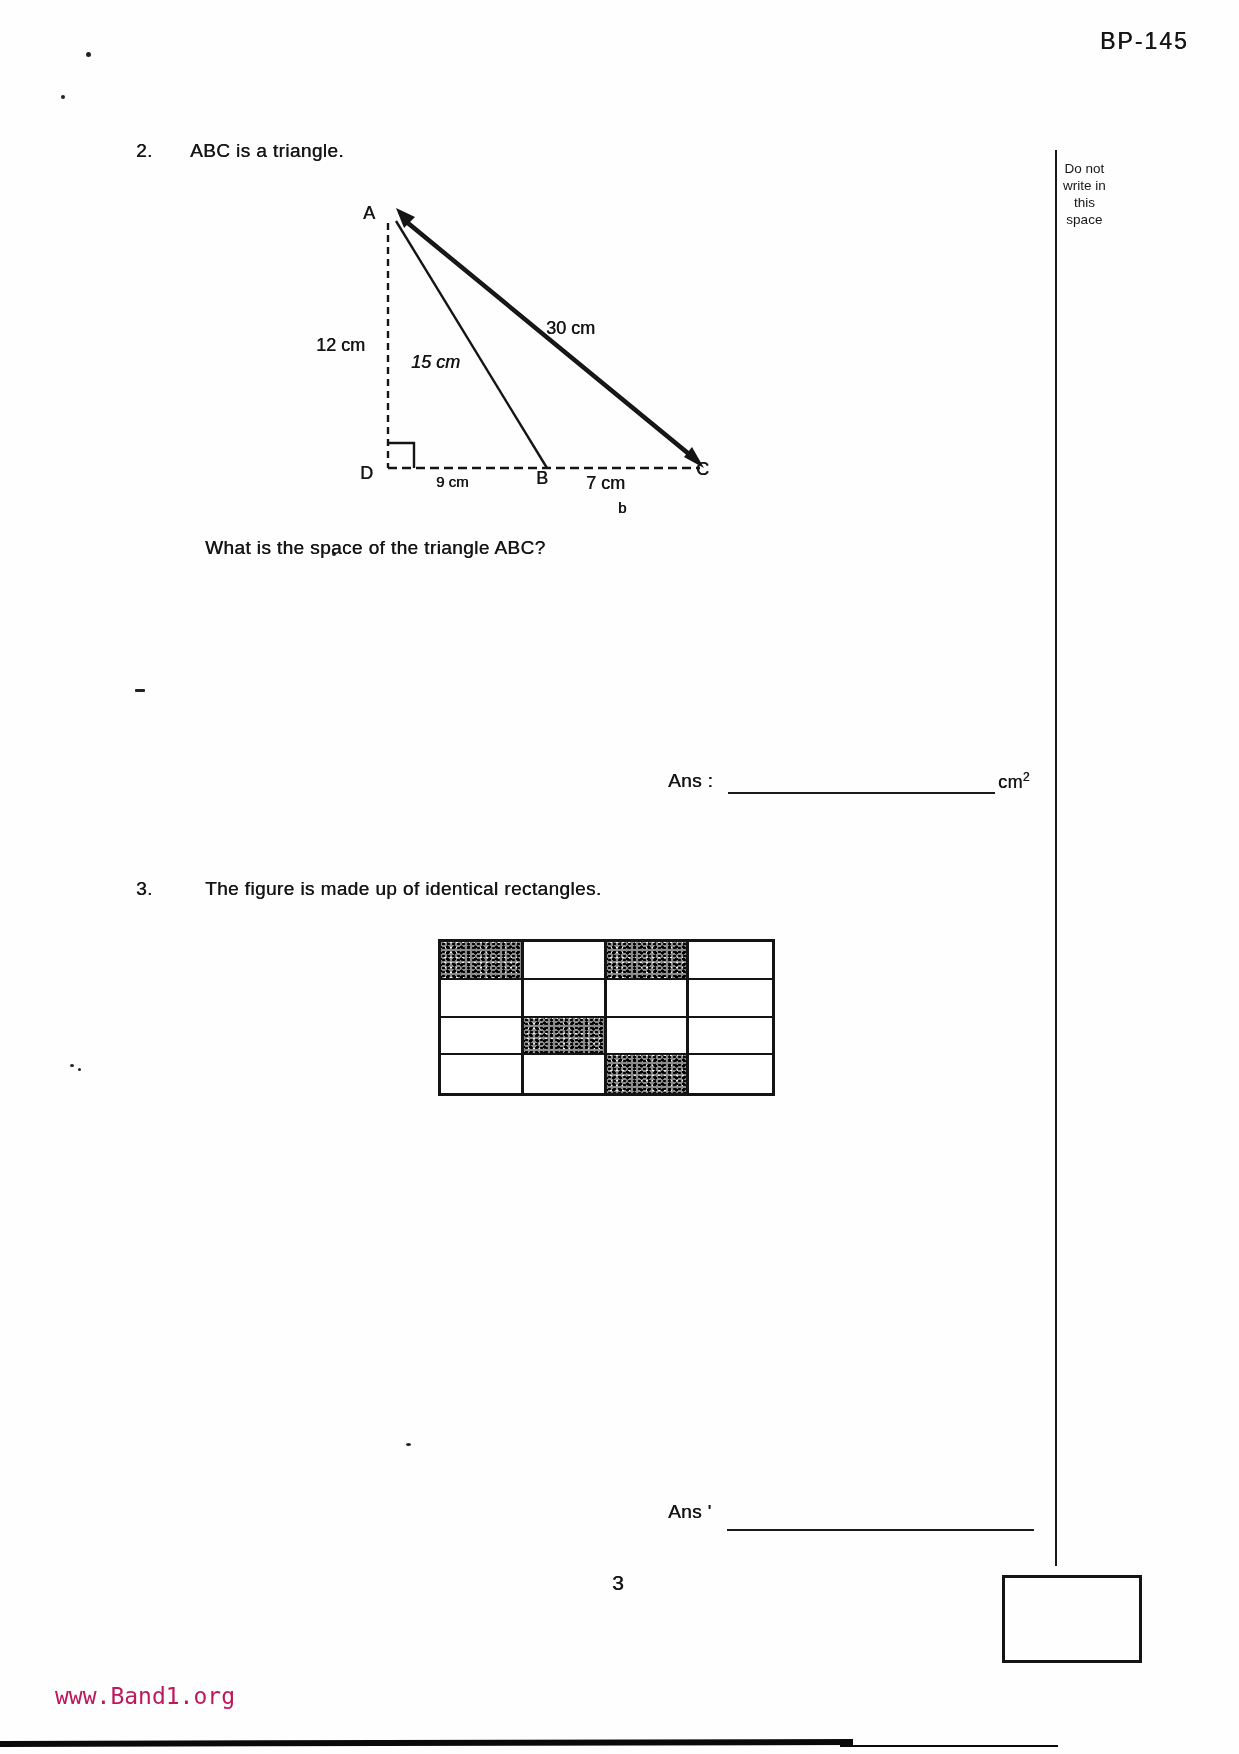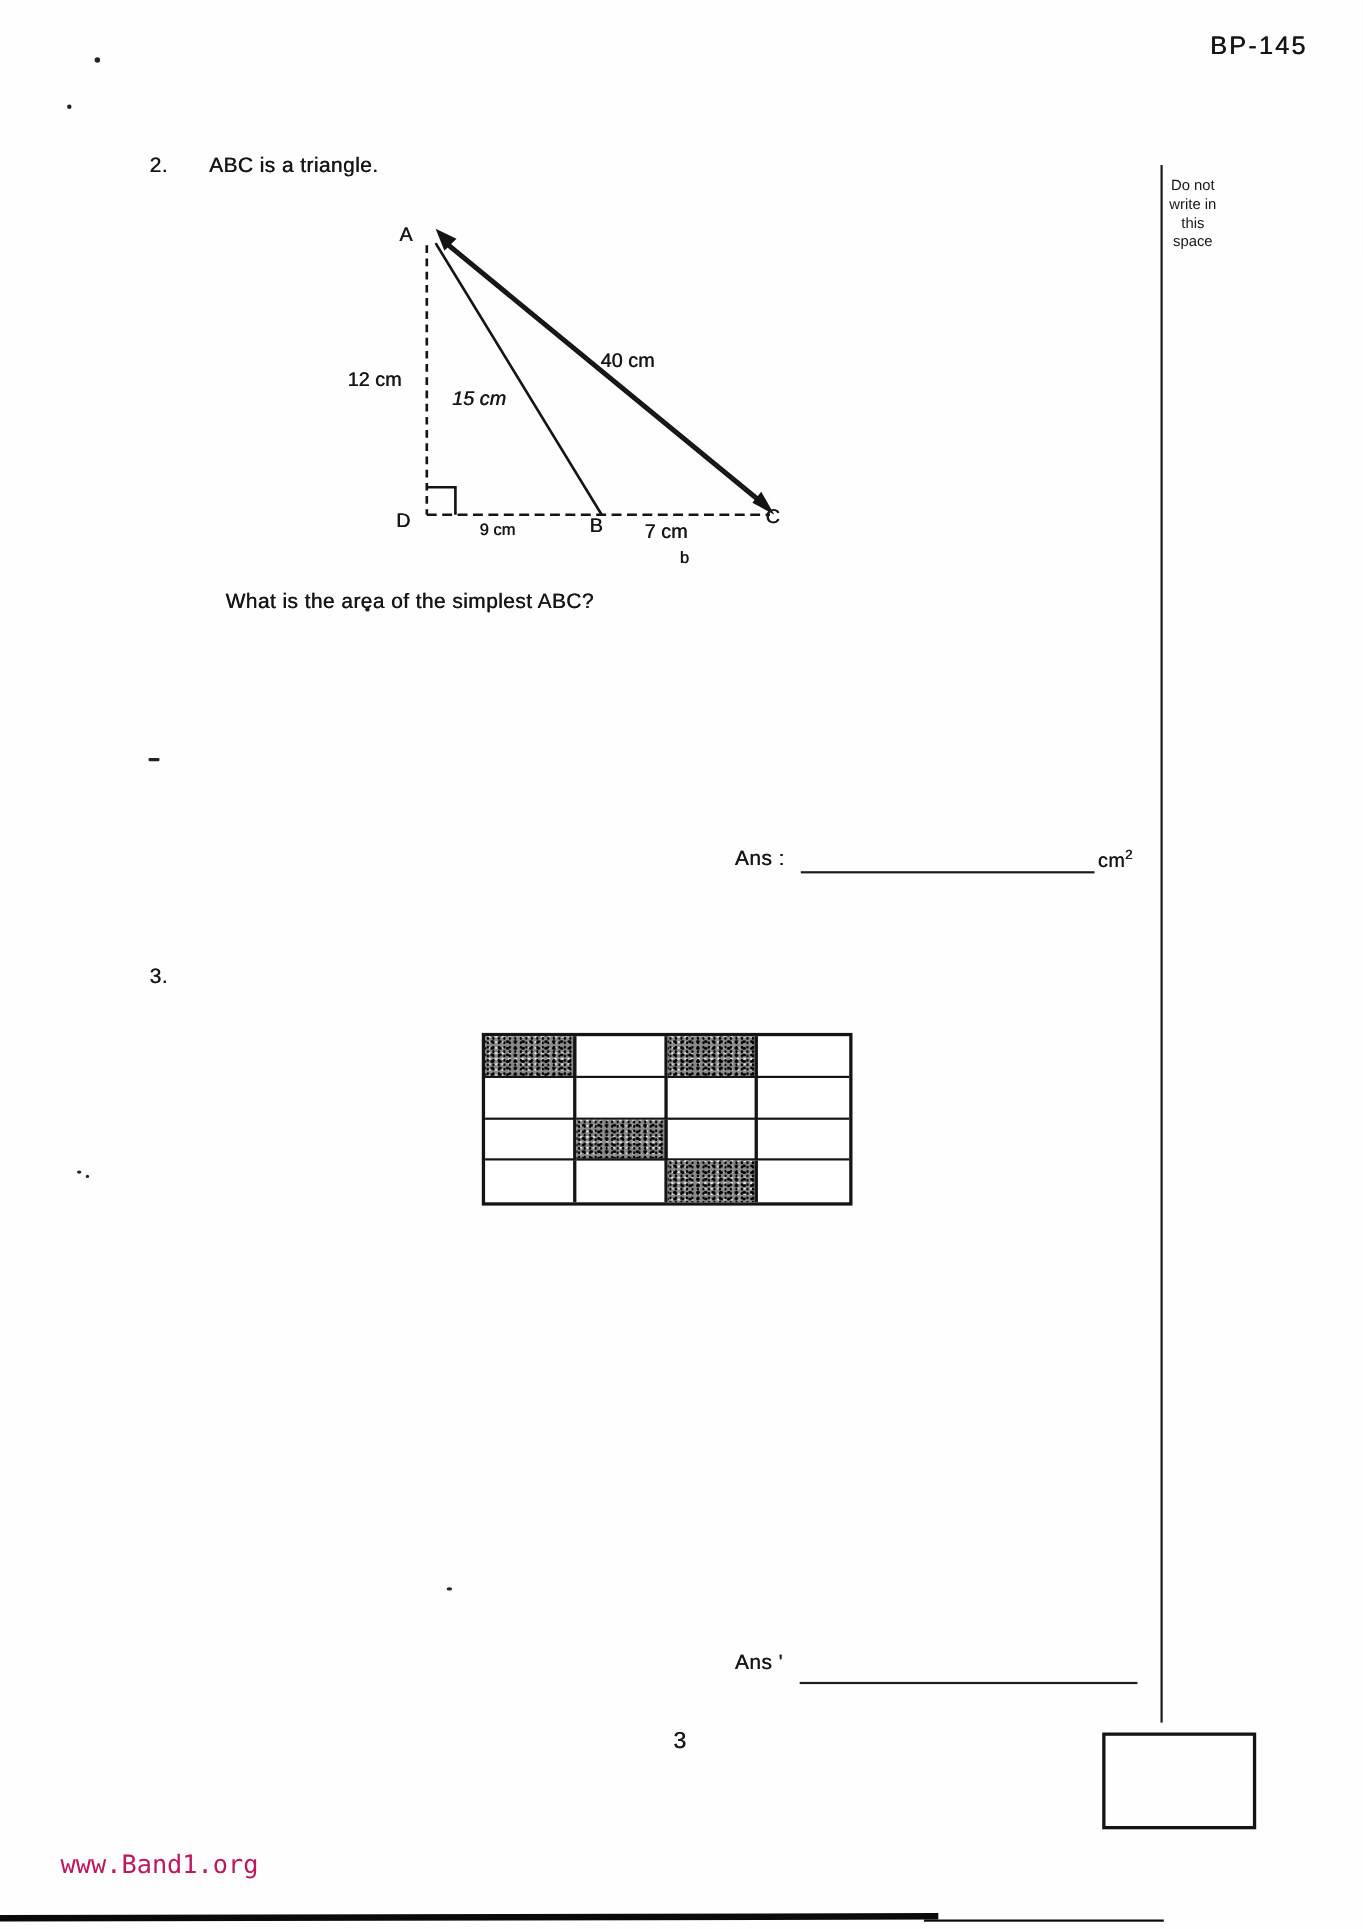--- a/index.html
+++ b/index.html
@@ -106,36 +106,37 @@
       <g fill="#141414" stroke="none">
 
         <polygon points="116,23 135,32 124,43"></polygon>
 
         <polygon points="424,283 404,272 412,262"></polygon>
       </g>
     </svg>
     <span class="tri-label" style="left:83px;top:18px;">A</span>
     <span class="tri-label" style="left:36px;top:150px;">12 cm</span>
     <span class="tri-label" style="left:131px;top:167px;font-style:italic;">15 cm</span>
-    <span class="tri-label" style="left:266px;top:133px;">40 cm</span>
+    <span class="tri-label" style="left:266px;top:133px;">30 cm</span>
     <span class="tri-label" style="left:80px;top:278px;">D</span>
     <span class="tri-label" style="left:156px;top:288px;font-size:15px;">9 cm</span>
     <span class="tri-label" style="left:256px;top:283px;">B</span>
     <span class="tri-label" style="left:306px;top:288px;">7 cm</span>
     <span class="tri-label" style="left:416px;top:274px;">C</span>
     <span class="tri-label" style="left:338px;top:314px;font-size:15px;">b</span>
   </div>
 
-  <div class="abs qtext scan" style="left:205px;top:537px;">What is the area of the simplest ABC?</div>
+  <div class="abs qtext scan" style="left:205px;top:537px;">What is the space of the triangle ABC?</div>
 
   <div class="abs ans-label scan" style="left:668px;top:770px;">Ans :</div>
   <div class="ans-line" style="left:728px;top:791px;width:267px;"></div>
   <div class="abs ans-unit scan" style="left:998px;top:770px;"><span>cm</span><sup>2</sup></div>
 
   <div class="abs qnum scan" style="left:136px;top:878px;">3.</div>
+  <div class="abs qtext scan" style="left:205px;top:878px;">The figure is made up of identical rectangles.</div>
 
   <div class="abs grid-fig">
       <div class="cell shaded"></div>
       <div class="cell"></div>
       <div class="cell shaded"></div>
       <div class="cell"></div>
       <div class="cell"></div>
       <div class="cell"></div>
       <div class="cell"></div>
       <div class="cell"></div>

